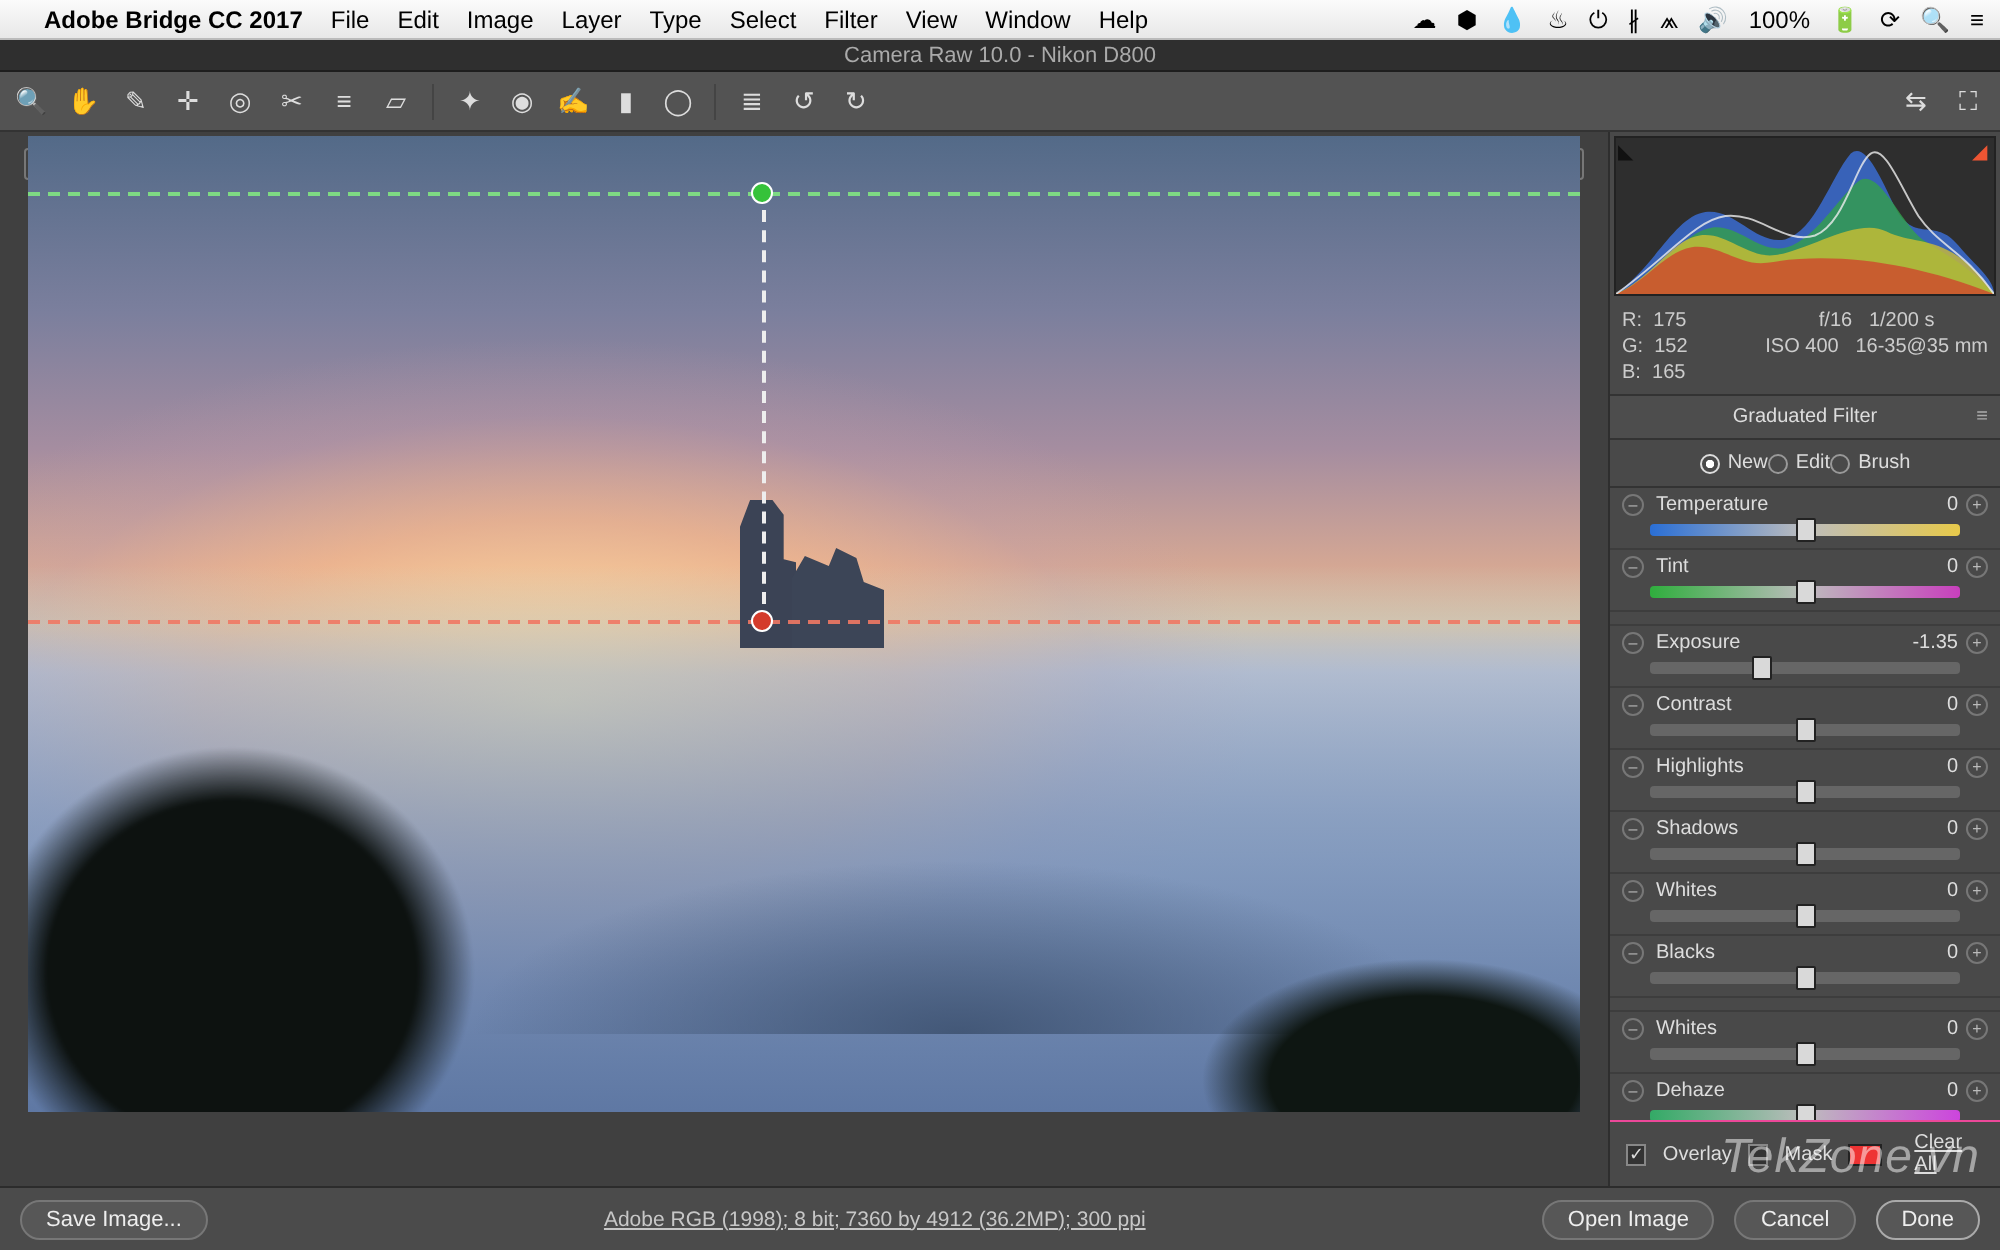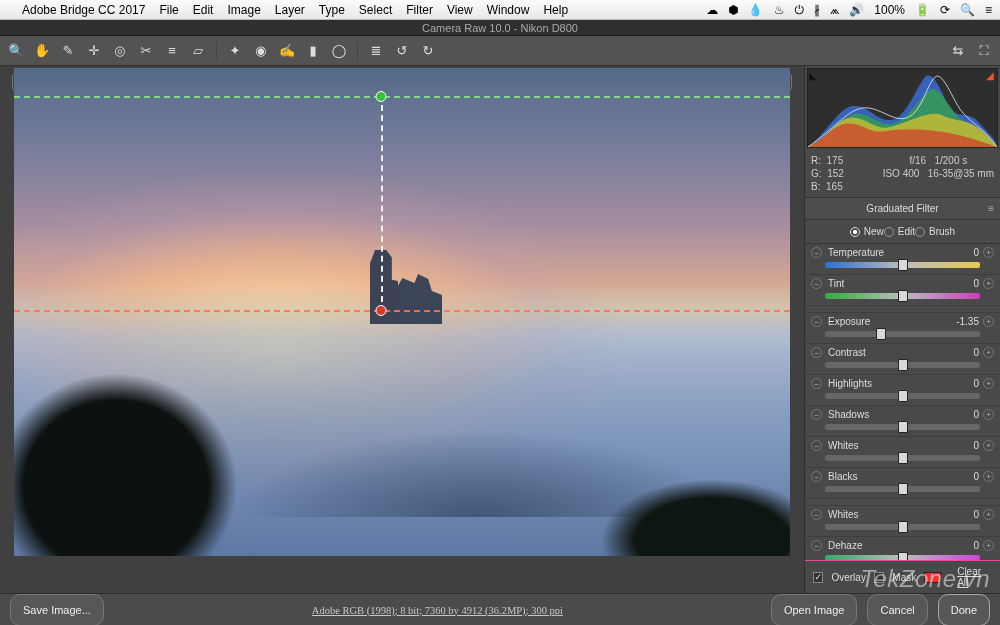--- a/index.html
+++ b/index.html
@@ -1,19 +1,19 @@
 <!DOCTYPE html>
 <html><head>
 <meta charset="utf-8">
 <style>
 * { margin: 0; padding: 0; box-sizing: border-box; font-family: -apple-system, "Helvetica Neue", Arial, sans-serif; user-select: none; }
 html, body { width: 1000px; height: 625px; overflow: hidden; background: #4a4a4a; color: #ddd; font-size: 11px; }
 .mac-menubar { height: 20px; background: linear-gradient(#fbfbfb,#e8e8e8); display: flex; align-items: center; padding: 0 8px; color: #000; border-bottom: 1px solid #bbb; gap: 14px; font-size: 12px; }
 .mac-menubar .apple { font-size: 13px; }
-.mac-menubar .appname { font-weight: 400; }
+.mac-menubar .appname { font-weight: 700; }
 .mac-menubar .spacer { flex: 1; }
 .mac-menubar .status { display: flex; gap: 10px; align-items: center; font-size: 12px; }
 .window-titlebar { height: 16px; background: #2f2f2f; text-align: center; color: #aaa; font-size: 11px; line-height: 16px; border-bottom: 1px solid #1e1e1e; }
 .toolbar { height: 30px; background: #535353; display: flex; align-items: center; padding: 0 8px; gap: 10px; border-bottom: 1px solid #333; }
 .toolbar .tool-icon { width: 16px; height: 16px; display: flex; align-items: center; justify-content: center; color: #ddd; font-size: 13px; cursor: pointer; }
 .toolbar .divider { width: 1px; height: 18px; background: #444; }
 .toolbar .spacer { flex: 1; }
 .main { display: flex; height: calc(100% - 20px - 16px - 30px - 32px); }
 .canvas-area { flex: 1; display: flex; flex-direction: column; background: #404040; }
 .canvas-frame { flex: 1; position: relative; margin: 2px; background: #404040; overflow: hidden; }
@@ -68,23 +68,23 @@
 .track.temperature { background: linear-gradient(90deg,#2a6fd6,#bdbdbd,#e7c94a); }
 .track.tint { background: linear-gradient(90deg,#2fae3d,#bdbdbd,#c83fbd); }
 .track.dehaze { background: linear-gradient(90deg,#3a6,#bdbdbd,#c4d); }
 .knob { position:absolute; top:-3px; width:10px; height:12px; background:#d9d9d9; border:1px solid #222; border-radius:1px; transform:translateX(-50%); cursor:pointer; }
 .overlay-row { display:flex; align-items:center; gap:8px; padding:5px 8px; border-top:1px solid #ec4899; }
 .chk { width:11px; height:11px; border:1px solid #888; background:#333; display:inline-flex; align-items:center; justify-content:center; font-size:9px; cursor:pointer; }
 .chk.on::after { content:"✓"; color:#ddd; }
 .swatch { width:18px; height:11px; background:#e33; border:1px solid #222; }
 .overlay-row .push { flex:1; }
 .bottom-bar { height:32px; background:#4b4b4b; border-top:1px solid #2c2c2c; display:flex; align-items:center; padding:0 10px; gap:10px; }
-.btn { height:32px; padding:0 12px; border:1px solid #777; border-radius:10px; background:#575757; color:#eee; font-size:11px; display:flex; align-items:center; cursor:pointer; }
+.btn { height:20px; padding:0 12px; border:1px solid #777; border-radius:10px; background:#575757; color:#eee; font-size:11px; display:flex; align-items:center; cursor:pointer; }
 .btn.primary { border-color:#aaa; }
-.link { color:#c7c7c7; text-decoration: underline; font-size:10.5px; cursor:pointer;font-family:Liberation Serif, serif; }
+.link { color:#c7c7c7; text-decoration: underline; font-size:10.5px; cursor:pointer; }
 .bottom-bar .center { flex:1; text-align:center; }
 .watermark { position:absolute; right:10px; bottom:32px; color:rgba(255,255,255,0.5); font-size:24px; font-style:italic; letter-spacing:0.5px; pointer-events:none; }
 </style>
 </head>
 <body>
 
 <div class="mac-menubar">
   <span class="apple"></span>
   <span class="appname">Adobe Bridge CC 2017</span>
   <span>File</span>

